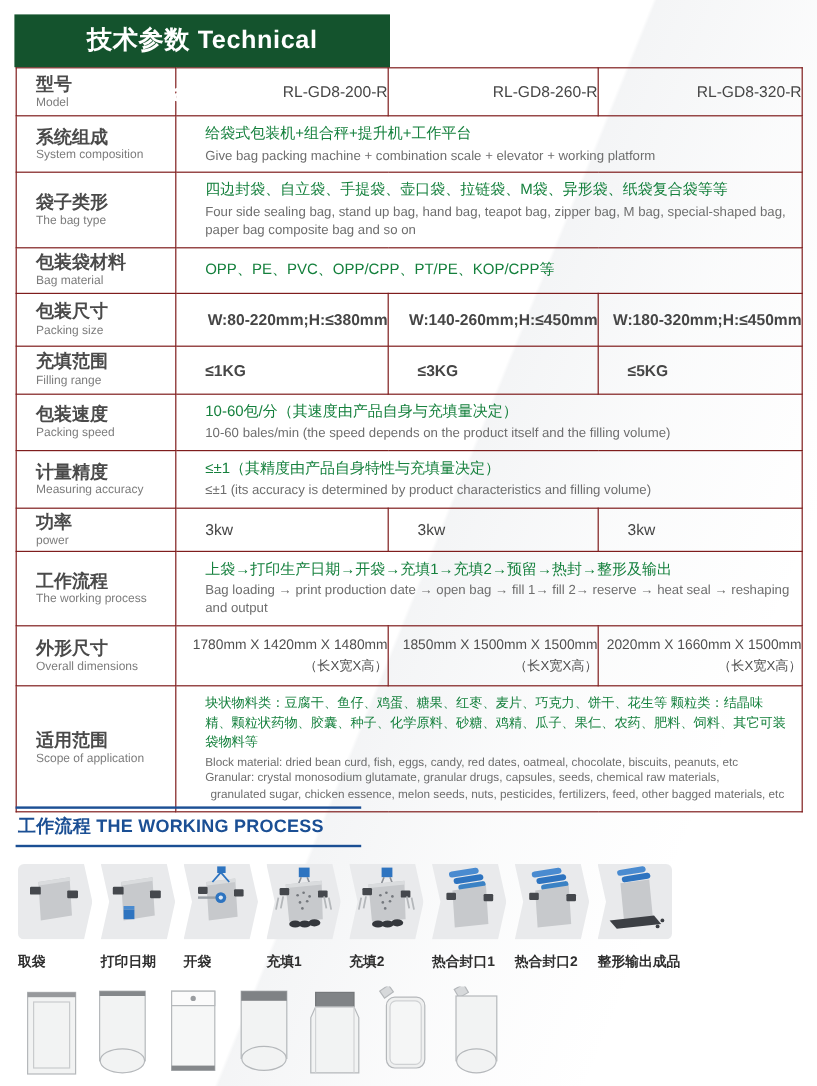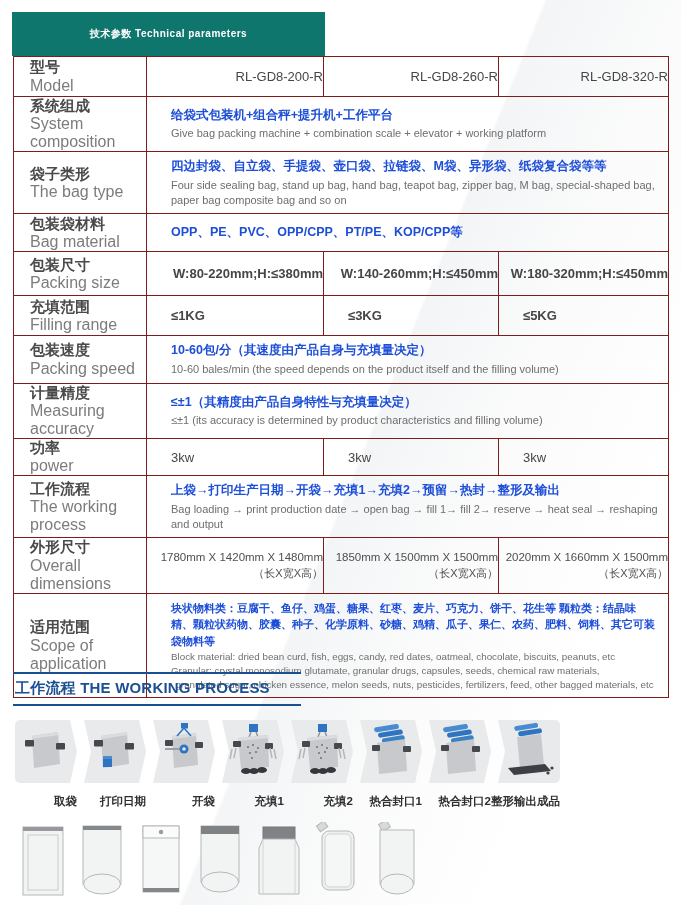--- a/index.html
+++ b/index.html
@@ -10,42 +10,42 @@
     color:#3d3d3d;
   }
   body::before {
     content:""; position:absolute; inset:0; pointer-events:none;
     background:linear-gradient(112deg, rgba(0,0,0,0) 52%, rgba(168,176,186,0.13) 52.3%, rgba(168,176,186,0.05) 66%, rgba(0,0,0,0) 82%);
   }
 
   
   .header-band {
     position:absolute; left:12px; top:12px; width:313px; height:44px;
-    background:#0f766e; color:#ffffff; text-align:center; line-height:44px;
-    font-size:10px; font-weight:bold; letter-spacing:0.5px; z-index:2;
+    background:#14532d; color:#ffffff; text-align:center; line-height:44px;
+    font-size:21px; font-weight:bold; letter-spacing:0.5px; z-index:2;
   }
 
   
   table.spec {
     position:absolute; left:13px; top:56px; width:655px;
     border-collapse:collapse; table-layout:fixed; background:transparent; z-index:1;
   }
   table.spec col.c-lab { width:133px; }
   table.spec col.c-1 { width:177px; }
   table.spec col.c-2 { width:175px; }
   table.spec col.c-3 { width:170px; }
   table.spec td { border:1px solid #7f1d1d; vertical-align:middle; }
   td.lab { padding-left:16px; }
   .lz { font-size:15px; font-weight:600; color:#4a4a4a; line-height:1.15; }
-  .le { font-size:16px; color:#7c7c7c; margin-top:1px; }
+  .le { font-size:10px; color:#7c7c7c; margin-top:1px; }
   td.val { font-size:13px; color:#464646; }
   td.val.center { text-align:right; }
   td.val.pad { padding-left:24px; }
   td.val.m { padding:6px 10px 6px 24px; }
-  .vzh { font-size:12.5px; font-weight:700; color:#1d4ed8; line-height:1.4; }
+  .vzh { font-size:12.5px; font-weight:400; color:#15803d; line-height:1.4; }
   .ven { font-size:11px; color:#6e6e6e; line-height:1.35; margin-top:2px; }
   .cellzh { font-size:12.5px; font-weight:600; color:#3c3c3c; }
   .dsize { font-size:11.5px; color:#4f4f4f; }
   .dnote { font-size:11px; color:#4f4f4f; margin-top:3px; }
   td.scope .vzh { font-size:11px; line-height:1.5; }
   td.scope .ven { font-size:9.8px; line-height:1.4; margin-top:1px; }
   tr.r0 td{height:40px;} tr.r1 td{height:44px;} tr.r2 td{height:56px;}
   tr.r3 td{height:38px;} tr.r4 td{height:44px;} tr.r5 td{height:40px;}
   tr.r6 td{height:40px;} tr.r7 td{height:46px;} tr.r8 td{height:48px;}
   tr.r9 td{height:36px;} tr.r10 td{height:54px;} tr.r11 td{height:50px;}
@@ -55,21 +55,21 @@
   .proc-title-wrap {
     position:absolute; left:13px; top:672px; width:288px;
     border-top:2px solid #1b4f94; border-bottom:2px solid #1b4f94;
     padding:5px 0 6px 2px; z-index:2;
   }
   .proc-title { color:#1b4f94; font-size:15px; font-weight:bold; letter-spacing:0.2px; white-space:nowrap; }
 
   .steps {
     position:absolute; left:15px; top:720px; display:flex; gap:7px; z-index:2;
   }
-  .step { width:62px; display:flex; flex-direction:column; align-items:flex-end; }
+  .step { width:62px; display:flex; flex-direction:column; align-items:flex-start; }
   .tile {
     width:62px; height:63px; background:#e9eaec;
     clip-path:polygon(0 0, calc(100% - 7px) 0, 100% 50%, calc(100% - 7px) 100%, 0 100%, 7px 50%);
     display:flex; align-items:center; justify-content:center;
   }
   .step:first-child .tile { clip-path:polygon(0 0, calc(100% - 7px) 0, 100% 50%, calc(100% - 7px) 100%, 0 100%); border-radius:5px 0 0 5px; }
   .step:last-child .tile { clip-path:polygon(0 0, 100% 0, 100% 100%, 0 100%, 7px 50%); border-radius:0 5px 5px 0; }
   .step-label { margin-top:11px; font-size:11.5px; font-weight:bold; color:#2e2e2e; white-space:nowrap; }
 
   

